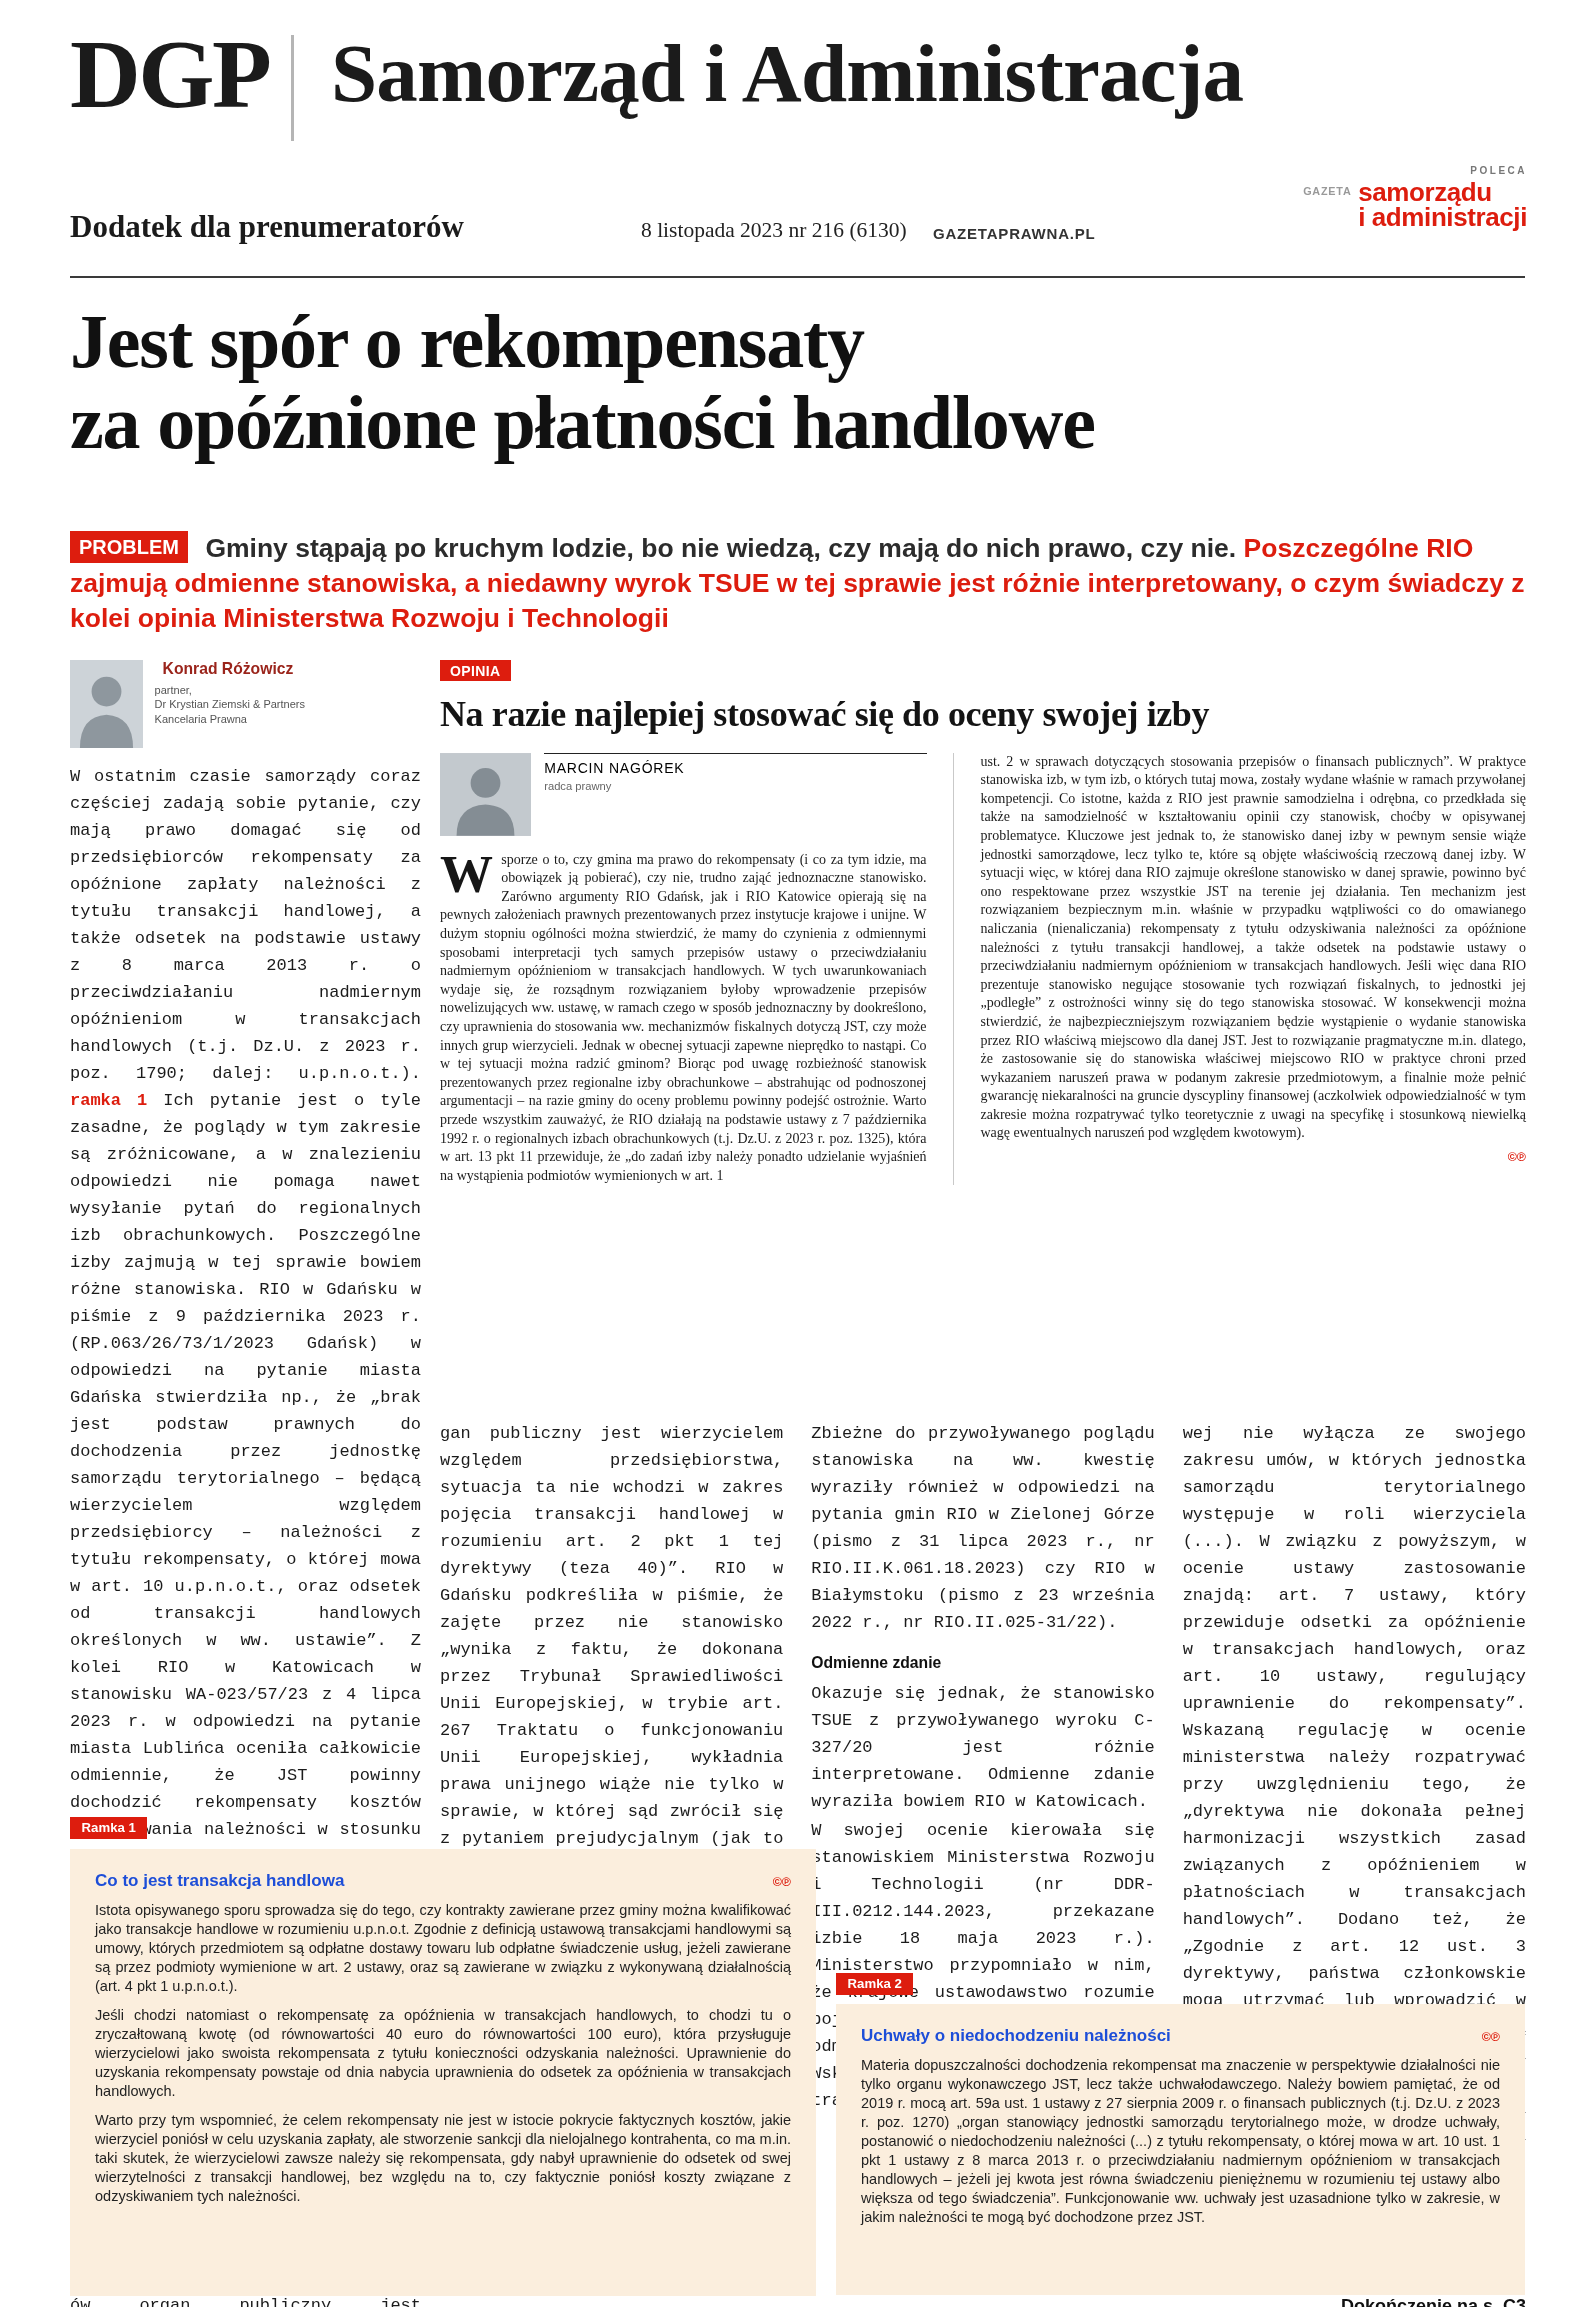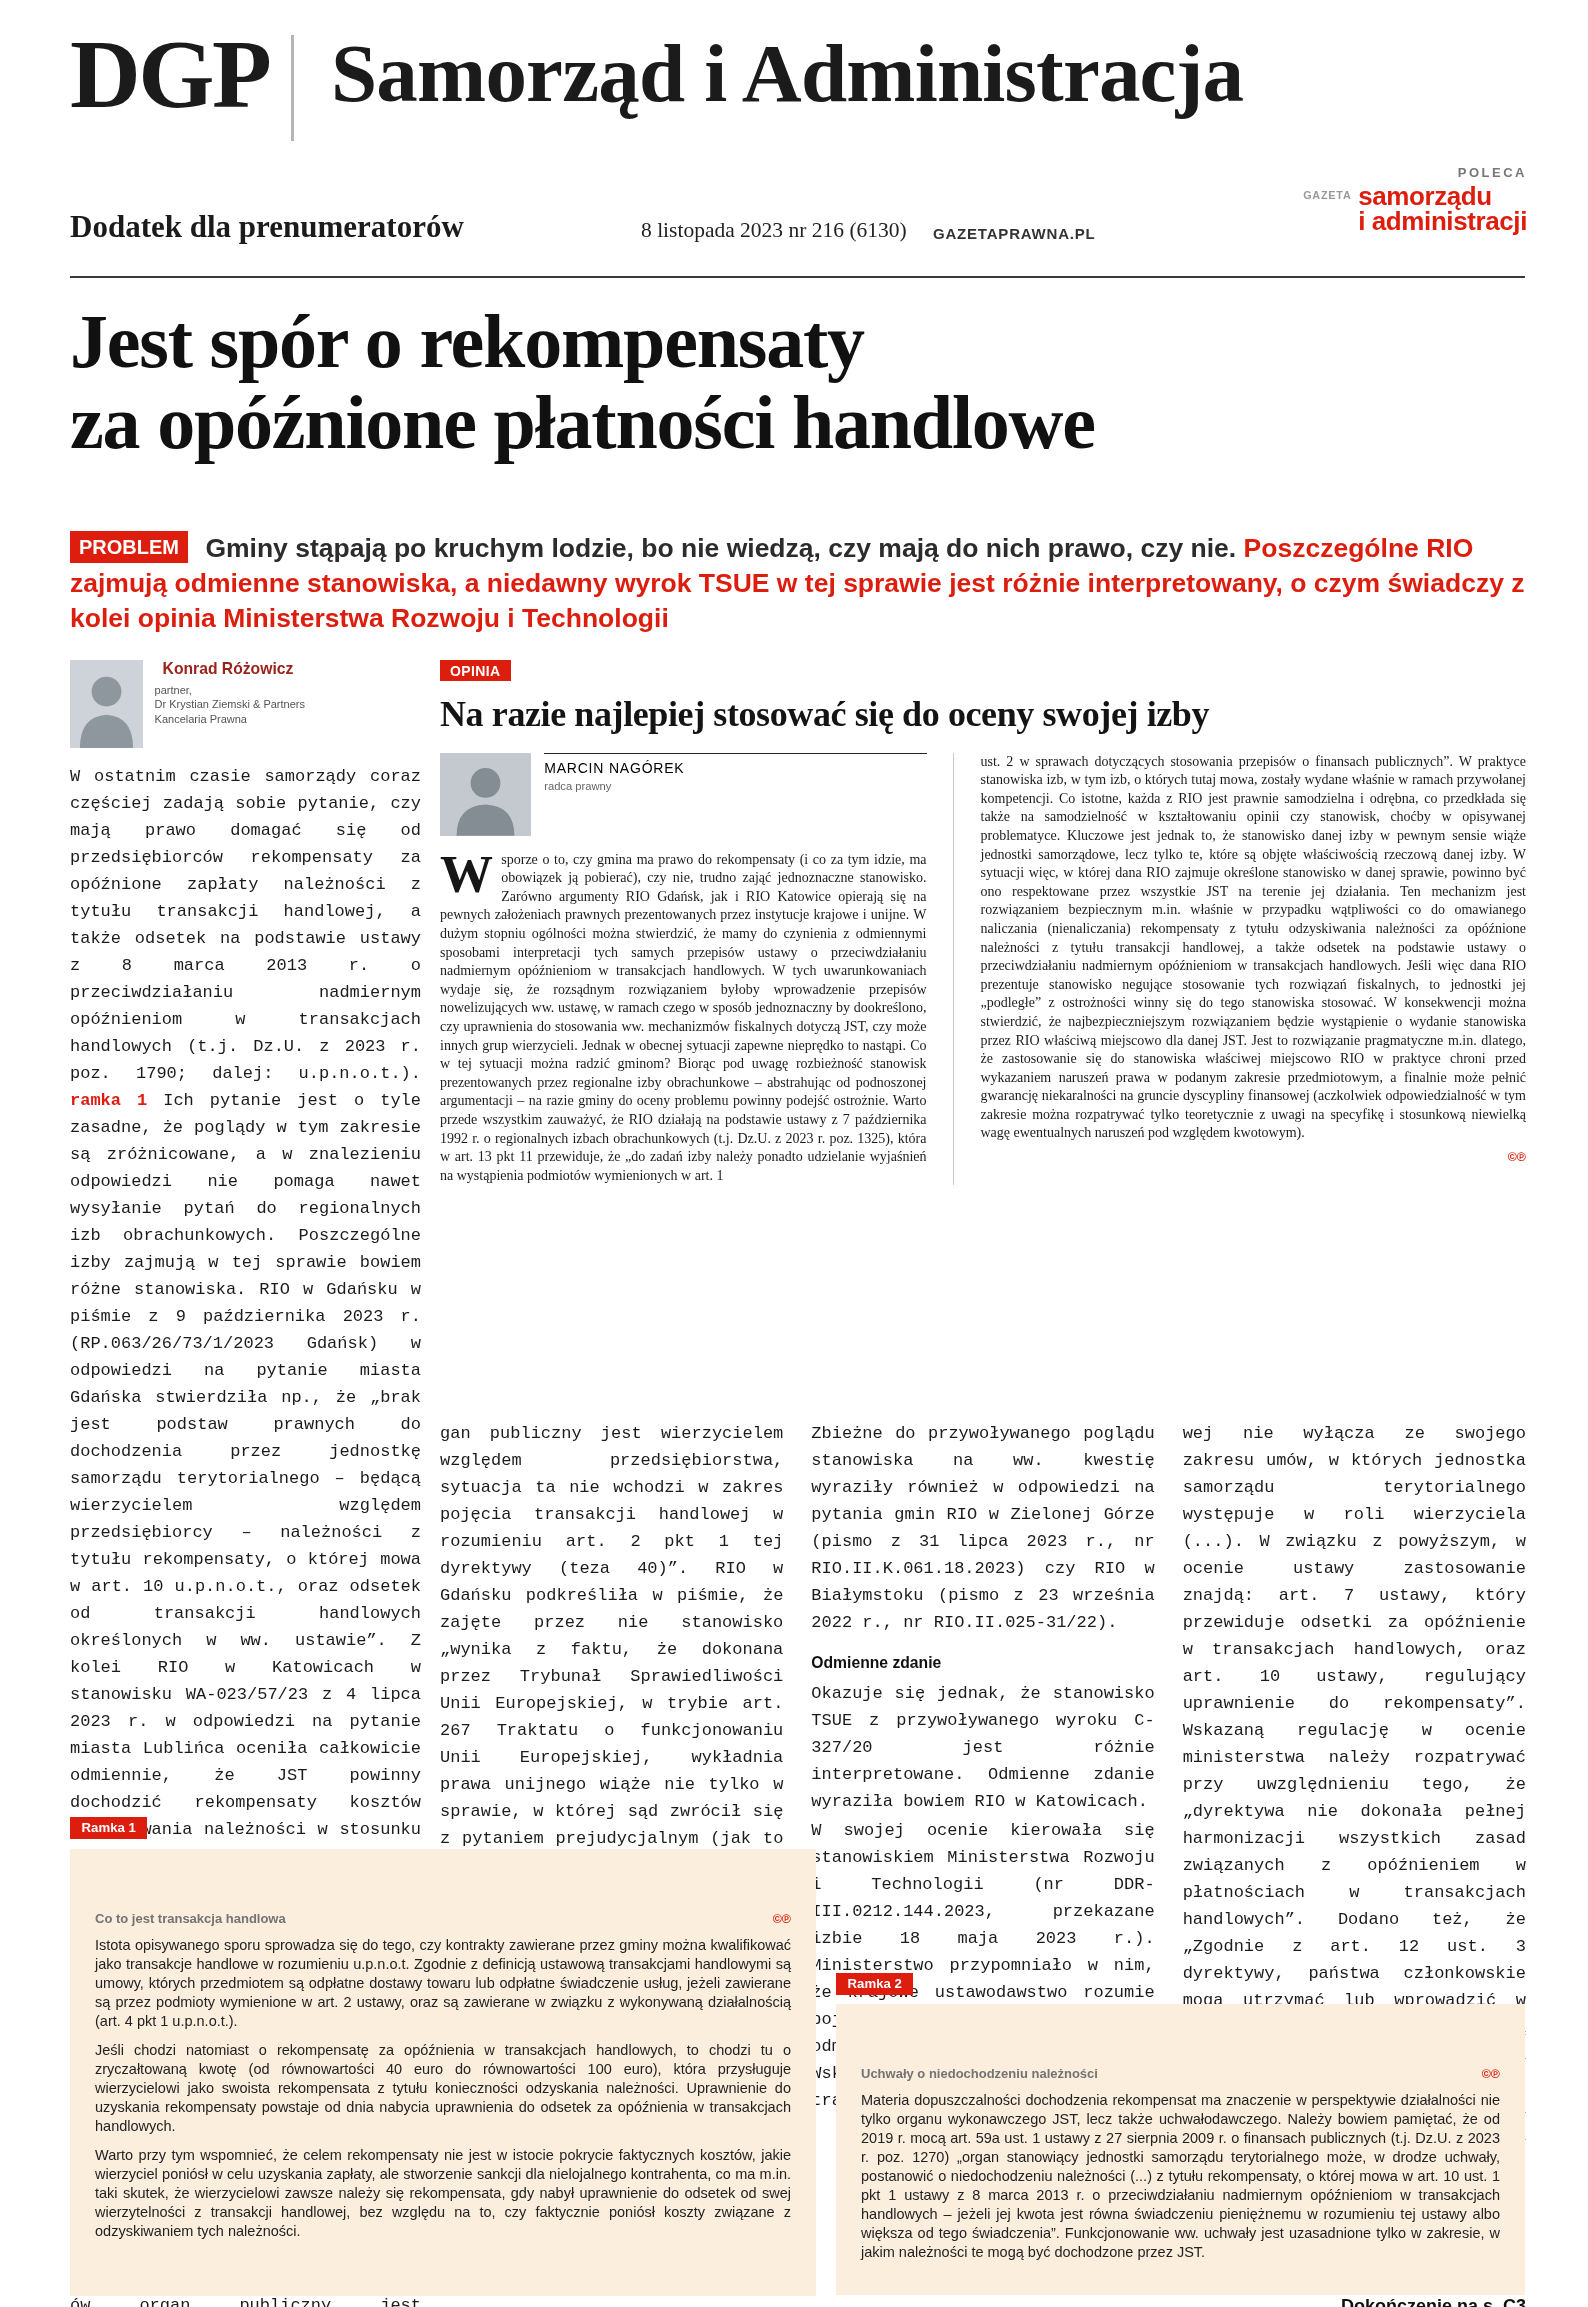--- a/index.html
+++ b/index.html
@@ -23,21 +23,21 @@
   .mast-title {
     left:331px; top:28px;
     font-family:"Liberation Serif","DejaVu Serif",serif;
     font-weight:bold; font-size:83px; line-height:1.1; letter-spacing:-0.8px;
     white-space:nowrap;
   }
   .edition { left:70px; top:209px; font-family:"Liberation Serif","DejaVu Serif",serif; font-weight:bold; font-size:31px; }
   .issue-date { left:641px; top:218px; font-family:"Liberation Serif","DejaVu Serif",serif; font-size:21.5px; color:#222; }
   .site { left:933px; top:225px; font-size:15px; font-weight:bold; letter-spacing:0.8px; color:#333; }
   .brand-block { right:62px; top:165px; text-align:right; }
-  .poleca { font-size:13px; letter-spacing:2.5px; color:#777; font-weight:bold; margin-bottom:4.1px; }
+  .poleca { font-size:10px; letter-spacing:2.5px; color:#777; font-weight:bold; margin-bottom:4.1px; }
   .brand-row { display:flex; justify-content:flex-end; align-items:flex-start; gap:6.6px; }
   .brand-gazeta { font-size:10.8px; letter-spacing:0.8px; color:#999; font-weight:bold; margin-top:5px; }
   .brand-red { text-align:left; color:var(--accent); font-weight:bold; font-size:26px; line-height:0.97; letter-spacing:-0.4px; }
   .header-rule { left:70px; top:276px; width:1455px; height:1.7px; background:#3a3a3a; }
 
   :root { --accent:#dd1d0e; --boxbg:#fbeedd; }
 
   
   .headline {
     left:70px; top:301px;
@@ -93,21 +93,21 @@
   .continuation { text-align:right; font-weight:bold; font-size:18px; margin-top:11.6px; color:#111; }
 
   
   .box-label { background:var(--accent); color:#fff; font-weight:bold; font-size:13.2px; padding:3.3px 11.6px; display:inline-block; }
   .label1 { left:70px; top:1817px; }
   .label2 { left:836px; top:1973px; }
   .infobox { background:var(--boxbg); padding:21.5px 25px; }
   .box1 { left:70px; top:1849px; width:746px; height:447px; }
   .box2 { left:836px; top:2004px; width:689px; height:291px; }
   .box-title-row { display:flex; justify-content:space-between; align-items:baseline; margin-bottom:10px; }
-  .box-title { font-size:13px; font-weight:bold; color:#737373;margin-top:40px; }
+  .box-title { font-size:17px; font-weight:bold; color:#1d4ed8; }
   .box-copy { color:var(--accent); font-weight:bold; font-size:12.4px; }
   .box-text { font-size:14.5px; line-height:19px; text-align:justify; color:#222; }
   .box-text + .box-text { margin-top:10px; }
 </style>
 </head>
 <body>
 
 <div class="page">
 
   <div class="abs logo-dgp">DGP</div>

